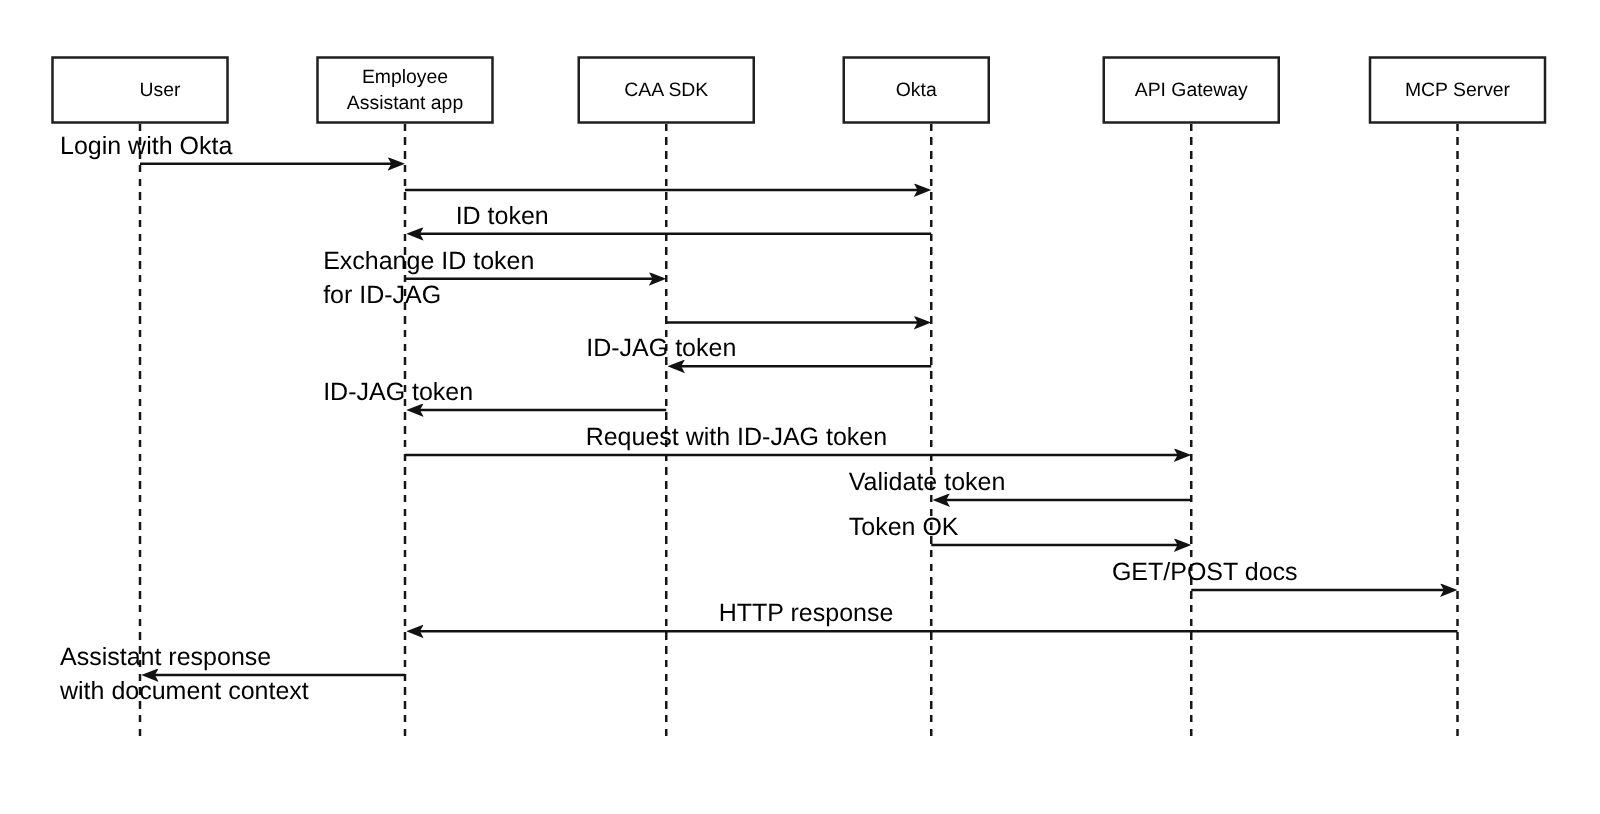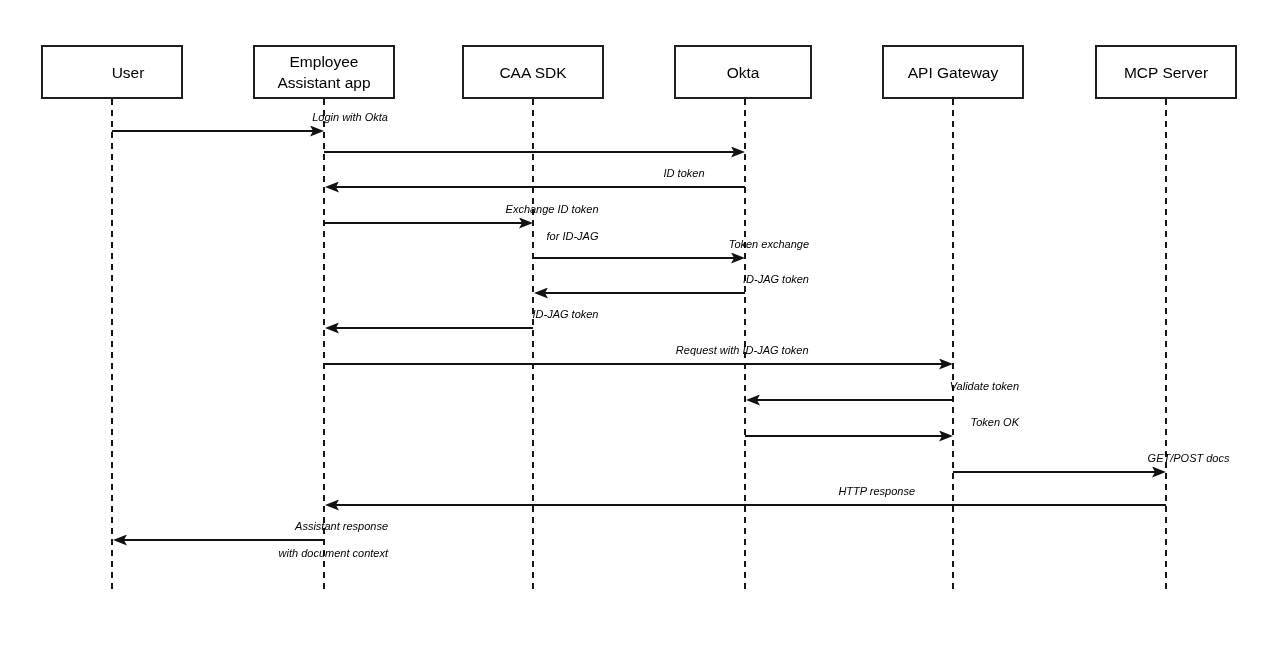--- a/index.html
+++ b/index.html
@@ -41,46 +41,45 @@
     position: absolute;
     width: 14px;
     height: 11px;
     background: #121212;
   }
   .ahead.right { clip-path: polygon(100% 50%, 0 0, 22% 50%, 0 100%); }
   .ahead.left  { clip-path: polygon(0 50%, 100% 0, 78% 50%, 100% 100%); }
   .mlabel {
     position: absolute;
     width: 340px;
-    text-align: right;
-    font-size: 11px;
+    text-align: left;
+    font-size: 20px;
     line-height: 17px;
     color: #000000;
-    font-style: italic;
   }
 </style>
 </head>
 <body>
 
 <div id="canvas">
     <div class="lifeline" style="left: 111.2px; top: 99px; height: 492px;"></div>
     <div class="pbox" style="left: 41px; top: 45px; width: 142px; height: 54px; padding-left: 32px;">
       <div class="pbox-label">User</div>
     </div>
     <div class="lifeline" style="left: 323.2px; top: 99px; height: 492px;"></div>
     <div class="pbox" style="left: 253px; top: 45px; width: 142px; height: 54px; align-items: center;">
       <div class="pbox-label">Employee
 Assistant app</div>
     </div>
     <div class="lifeline" style="left: 532.2px; top: 99px; height: 492px;"></div>
     <div class="pbox" style="left: 462px; top: 45px; width: 142px; height: 54px;">
       <div class="pbox-label">CAA SDK</div>
     </div>
     <div class="lifeline" style="left: 744.2px; top: 99px; height: 492px;"></div>
-    <div class="pbox" style="left: 674px; top: 45px; width: 138px; height: 54px;">
+    <div class="pbox" style="left: 674px; top: 45px; width: 118px; height: 54px;">
       <div class="pbox-label">Okta</div>
     </div>
     <div class="lifeline" style="left: 952.2px; top: 99px; height: 492px;"></div>
     <div class="pbox" style="left: 882px; top: 45px; width: 142px; height: 54px; justify-content: center;">
       <div class="pbox-label">API Gateway</div>
     </div>
     <div class="lifeline" style="left: 1165.2px; top: 99px; height: 492px;"></div>
     <div class="pbox" style="left: 1095px; top: 45px; width: 142px; height: 54px;">
       <div class="pbox-label">MCP Server</div>
     </div>
@@ -91,21 +90,20 @@
     <div class="ahead right" style="left: 731px; top: 146.5px;"></div>
     <div class="mline" style="left: 334px; width: 411px; top: 186.15px;"></div>
     <div class="ahead left" style="left: 325px; top: 181.5px;"></div>
     <div class="mlabel" style="left: 364.5px; top: 165px;">ID token</div>
     <div class="mline" style="left: 324px; width: 199px; top: 222.15px;"></div>
     <div class="ahead right" style="left: 519px; top: 217.5px;"></div>
     <div class="mlabel" style="left: 258.5px; top: 228px;">for ID-JAG</div>
     <div class="mlabel" style="left: 258.5px; top: 201px;">Exchange ID token</div>
     <div class="mline" style="left: 533px; width: 202px; top: 257.15px;"></div>
     <div class="ahead right" style="left: 731px; top: 252.5px;"></div>
-    <div class="mlabel" style="left: 469px; top: 236px;">Token exchange</div>
     <div class="mline" style="left: 543px; width: 202px; top: 292.15px;"></div>
     <div class="ahead left" style="left: 534px; top: 287.5px;"></div>
     <div class="mlabel" style="left: 469px; top: 271px;">ID-JAG token</div>
     <div class="mline" style="left: 334px; width: 199px; top: 327.15px;"></div>
     <div class="ahead left" style="left: 325px; top: 322.5px;"></div>
     <div class="mlabel" style="left: 258.5px; top: 306px;">ID-JAG token</div>
     <div class="mline" style="left: 324px; width: 619px; top: 363.15px;"></div>
     <div class="ahead right" style="left: 939px; top: 358.5px;"></div>
     <div class="mlabel" style="left: 468.5px; top: 342px;">Request with ID-JAG token</div>
     <div class="mline" style="left: 755px; width: 198px; top: 399.15px;"></div>

